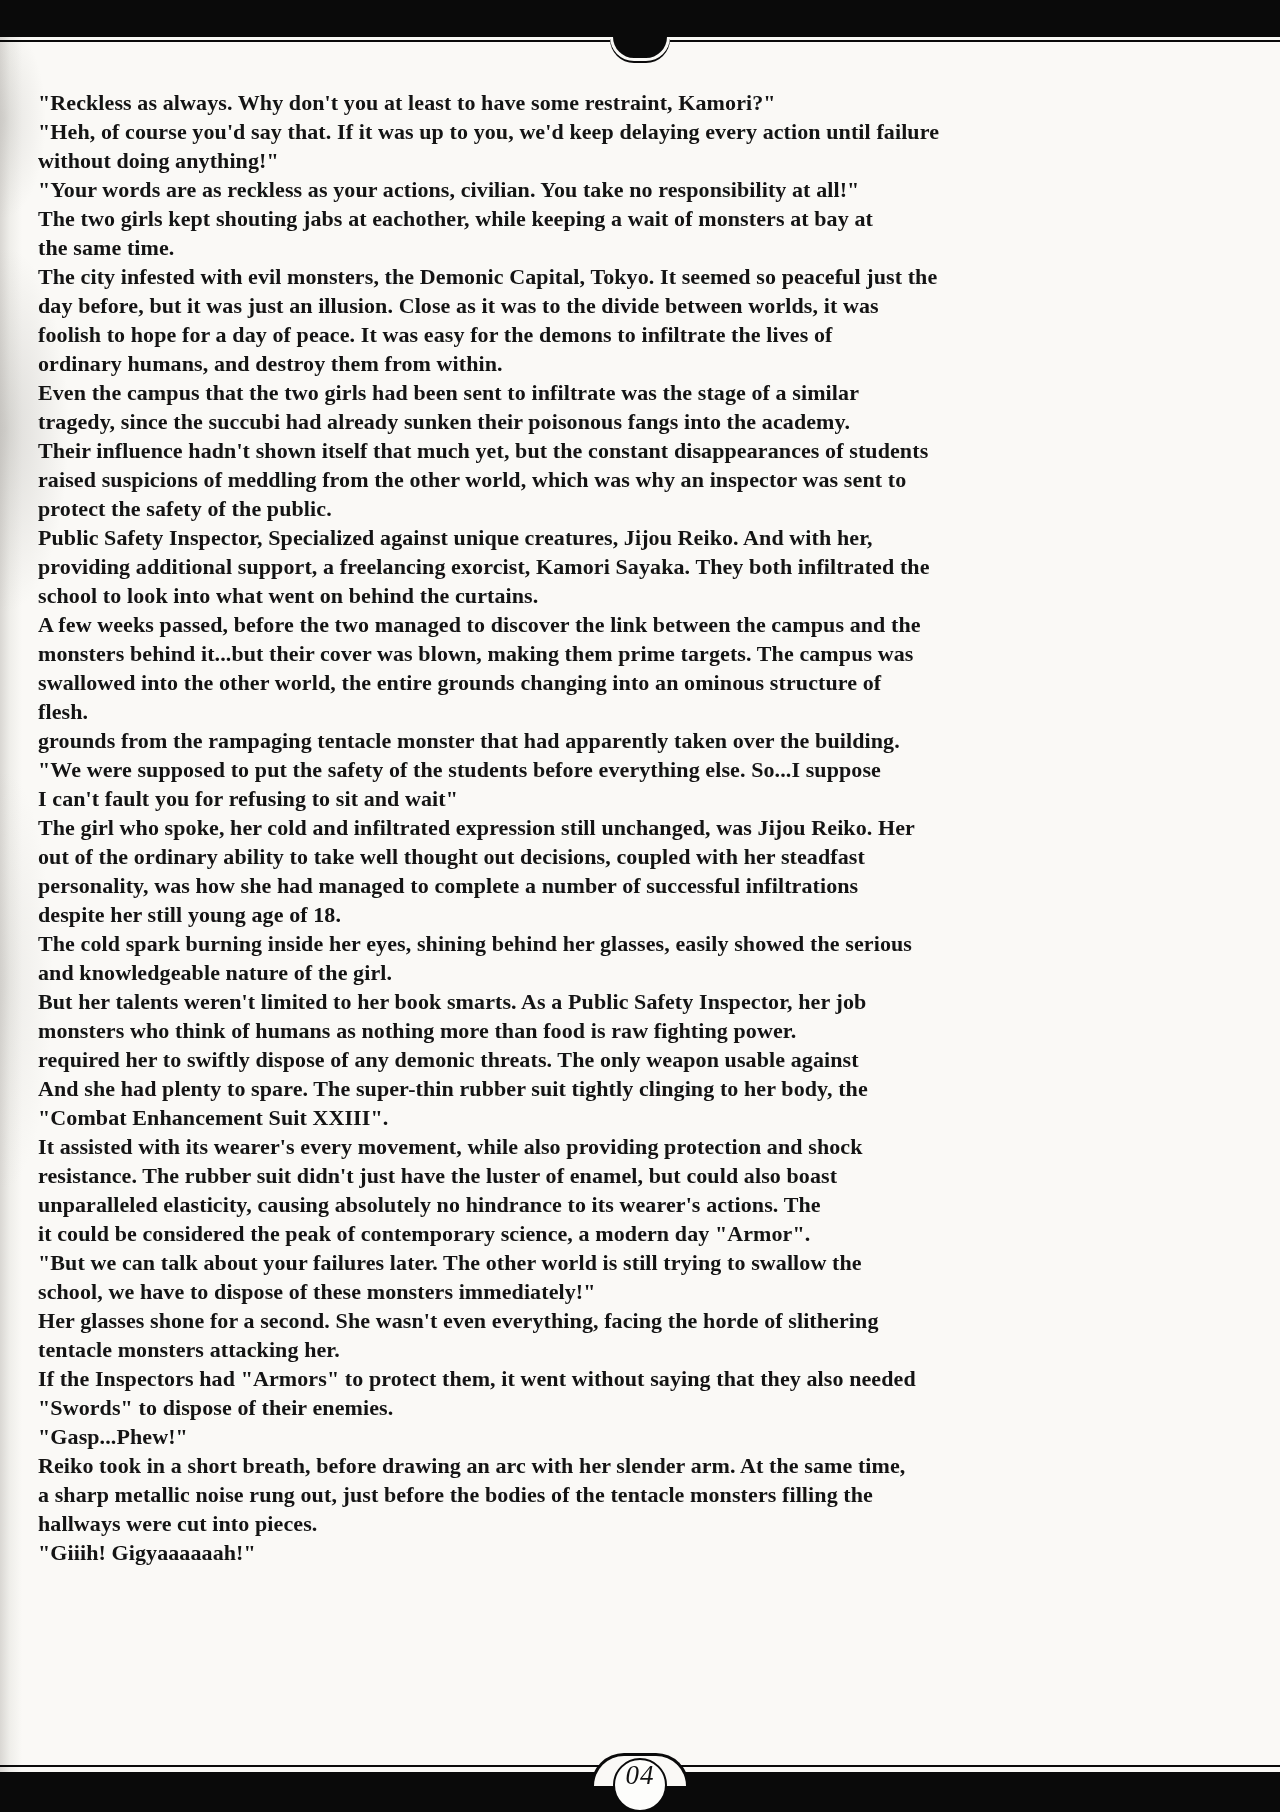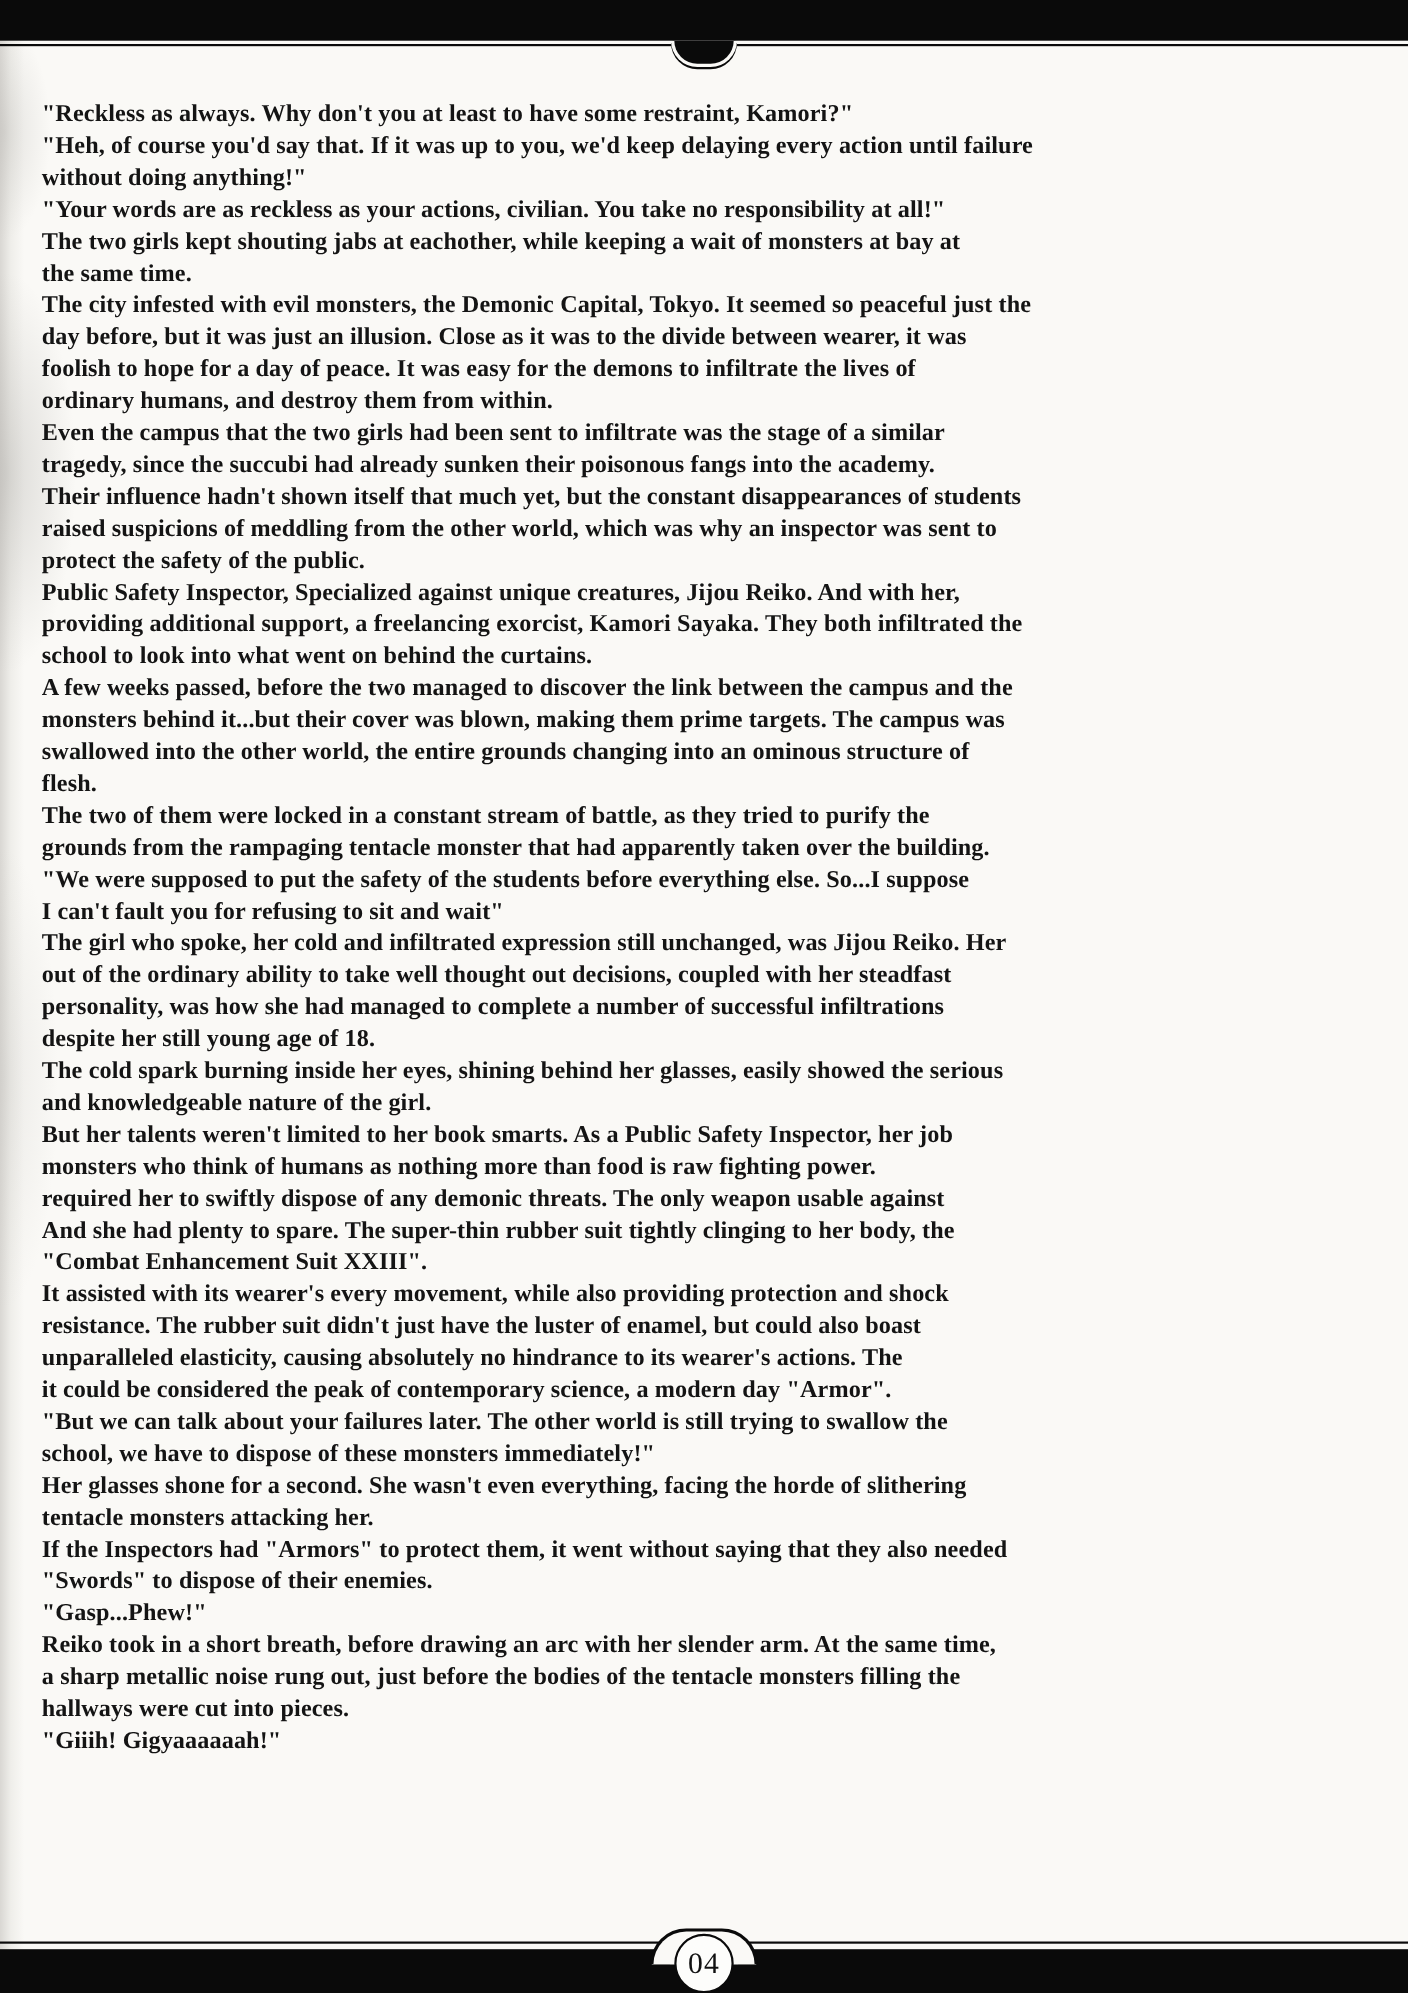--- a/index.html
+++ b/index.html
@@ -35,22 +35,22 @@
   .footer-arch{
     position:absolute;top:1px;left:50%;transform:translateX(-50%);
     width:92px;height:30px;background:#faf9f6;
     border:3px solid #0a0a0a;border-bottom:none;
     border-radius:46px 46px 0 0;
   }
   .footer-circle{
     position:absolute;top:6px;left:50%;transform:translateX(-50%);
     width:50px;height:50px;border-radius:50%;
     background:#fdfdfb;border:2px solid #0a0a0a;
-    display:flex;align-items:center;justify-content:center;
-    font-size:27px;color:#111;letter-spacing:1px;
+    display:flex;align-items:flex-start;justify-content:center;
+    font-size:27px;color:#111;letter-spacing:1px;font-style:italic;
   }
 
   
   .text-area{
     position:absolute;top:88px;left:38px;right:26px;
     color:#141414;
     font-size:22px;font-weight:700;
     line-height:29px;
     letter-spacing:0.1px;
   }
@@ -73,38 +73,37 @@
   <div class="block">
         <div class="line">"Reckless as always. Why don't you at least to have some restraint, Kamori?"</div>
         <div class="line">"Heh, of course you'd say that. If it was up to you, we'd keep delaying every action until failure</div>
         <div class="line">without doing anything!"</div>
         <div class="line">"Your words are as reckless as your actions, civilian. You take no responsibility at all!"</div>
         <div class="line">The two girls kept shouting jabs at eachother, while keeping a wait of monsters at bay at</div>
         <div class="line">the same time.</div>
       </div>
       <div class="block">
         <div class="line">The city infested with evil monsters, the Demonic Capital, Tokyo. It seemed so peaceful just the</div>
-        <div class="line">day before, but it was just an illusion. Close as it was to the divide between wearer, it was</div>
+        <div class="line">day before, but it was just an illusion. Close as it was to the divide between worlds, it was</div>
         <div class="line">foolish to hope for a day of peace. It was easy for the demons to infiltrate the lives of</div>
         <div class="line">ordinary humans, and destroy them from within.</div>
         <div class="line">Even the campus that the two girls had been sent to infiltrate was the stage of a similar</div>
         <div class="line">tragedy, since the succubi had already sunken their poisonous fangs into the academy.</div>
         <div class="line">Their influence hadn't shown itself that much yet, but the constant disappearances of students</div>
         <div class="line">raised suspicions of meddling from the other world, which was why an inspector was sent to</div>
         <div class="line">protect the safety of the public.</div>
       </div>
       <div class="block">
         <div class="line">Public Safety Inspector, Specialized against unique creatures, Jijou Reiko. And with her,</div>
         <div class="line">providing additional support, a freelancing exorcist, Kamori Sayaka. They both infiltrated the</div>
         <div class="line">school to look into what went on behind the curtains.</div>
         <div class="line">A few weeks passed, before the two managed to discover the link between the campus and the</div>
         <div class="line">monsters behind it...but their cover was blown, making them prime targets. The campus was</div>
         <div class="line">swallowed into the other world, the entire grounds changing into an ominous structure of</div>
         <div class="line">flesh.</div>
-        <div class="line">The two of them were locked in a constant stream of battle, as they tried to purify the</div>
         <div class="line">grounds from the rampaging tentacle monster that had apparently taken over the building.</div>
         <div class="line">"We were supposed to put the safety of the students before everything else. So...I suppose</div>
         <div class="line">I can't fault you for refusing to sit and wait"</div>
         <div class="line">The girl who spoke, her cold and infiltrated expression still unchanged, was Jijou Reiko. Her</div>
         <div class="line">out of the ordinary ability to take well thought out decisions, coupled with her steadfast</div>
         <div class="line">personality, was how she had managed to complete a number of successful infiltrations</div>
         <div class="line">despite her still young age of 18.</div>
       </div>
       <div class="block">
         <div class="line">The cold spark burning inside her eyes, shining behind her glasses, easily showed the serious</div>

